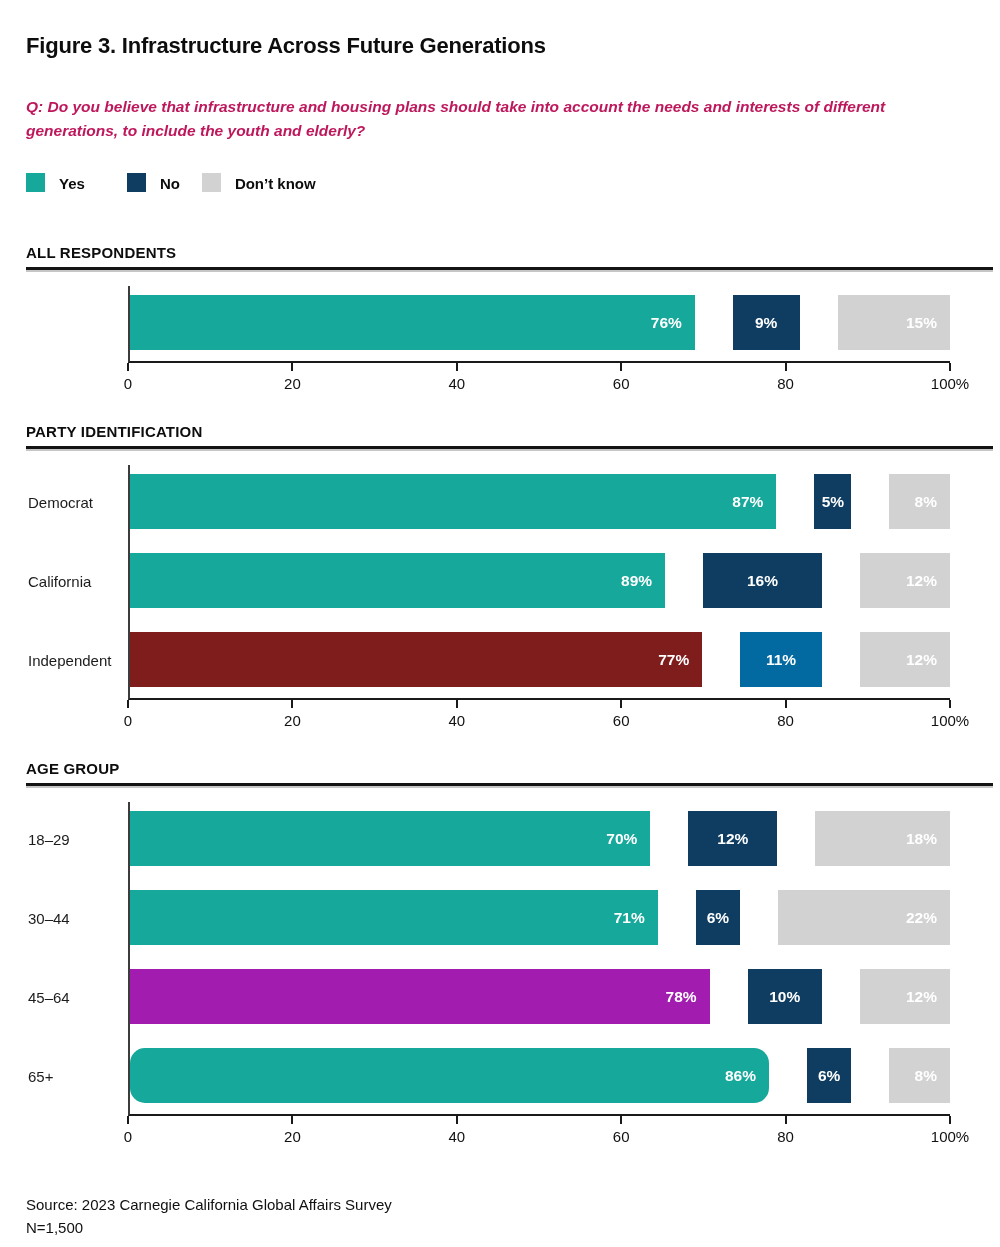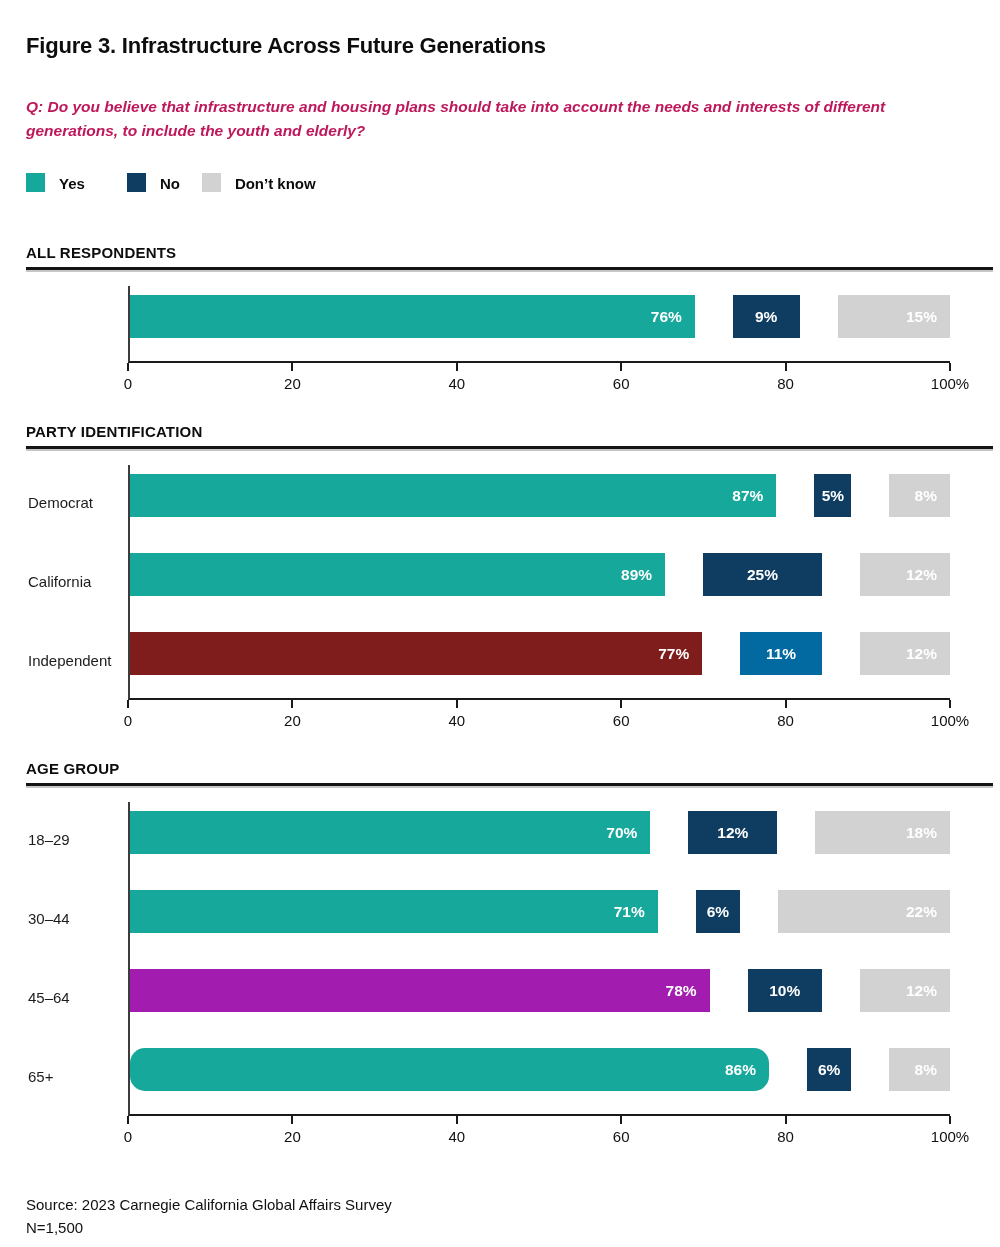--- a/index.html
+++ b/index.html
@@ -54,21 +54,21 @@
     padding:9px 0 11px 0;
     margin-top:16px;
   }
   .row{position:relative;height:55px;}
   .row + .row{margin-top:24px;}
   .row-label{
     position:absolute;left:-102px;top:50%;width:92px;
     transform:translateY(-50%);
     font-size:15px;color:#1c1c1c;
   }
-  .track{display:flex;height:43px;width:100%;gap:38px;}
+  .track{display:flex;height:55px;width:100%;gap:38px;}
   .segment{
     display:flex;align-items:center;height:100%;
     box-sizing:border-box;overflow:visible;white-space:nowrap;
   }
   .seg-end{justify-content:flex-end;padding-right:13px;}
   .seg-center{justify-content:center;}
   .pct{color:#fff;font-weight:bold;font-size:15.5px;}
   .axis{position:relative;margin-left:102px;width:822px;height:34px;}
   .tick{
     position:absolute;top:0;width:2px;height:8px;background:#1a1a1a;
@@ -152,21 +152,21 @@
               </div>
             </div>
           </div>
           <div class="row">
             <div class="row-label">California</div>
             <div class="track">
               <div class="segment seg-end" style="width: 72%; background: rgb(22, 168, 155);">
                 <span class="pct">89%</span>
               </div>
               <div class="segment seg-center" style="width: 16%; background: rgb(14, 61, 97);">
-                <span class="pct">25%</span>
+                <span class="pct">16%</span>
               </div>
               <div class="segment seg-end" style="width: 12%; background: rgb(210, 210, 210);">
                 <span class="pct">12%</span>
               </div>
             </div>
           </div>
           <div class="row">
             <div class="row-label">Independent</div>
             <div class="track">
               <div class="segment seg-end" style="width: 77%; background: #7f1d1d;">

